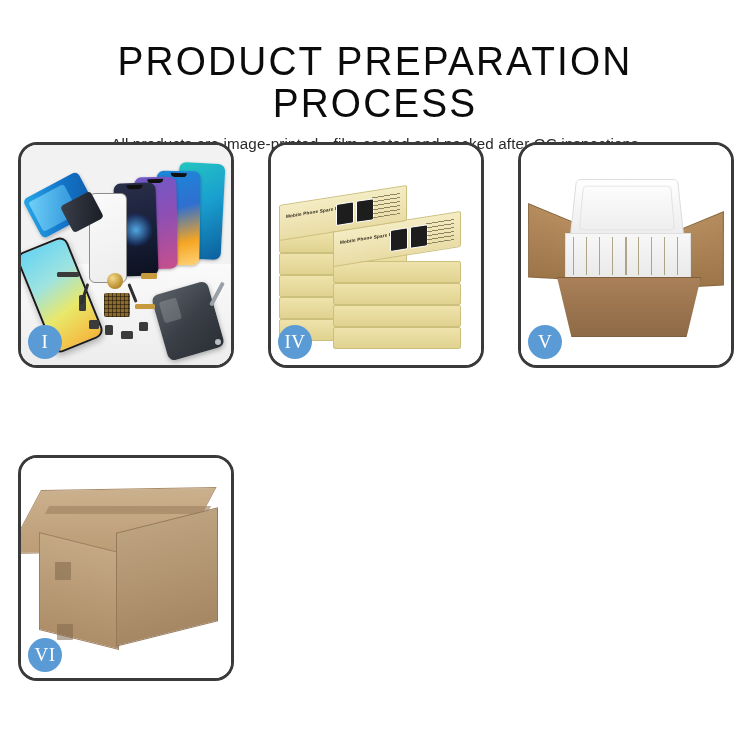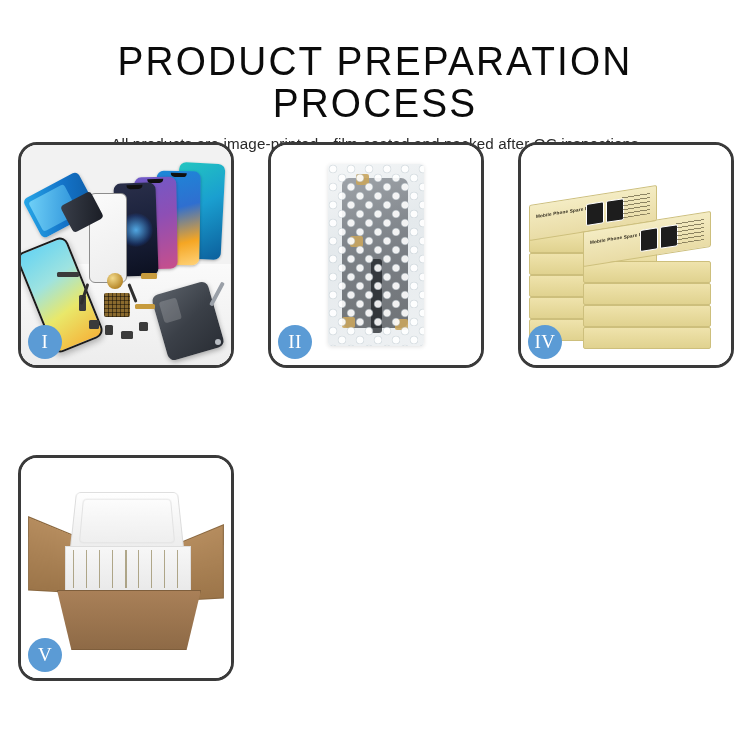--- a/index.html
+++ b/index.html
@@ -391,34 +391,20 @@
         <div class="part" style="left:118px; bottom:34px; width:9px; height:9px;"></div>
         <div class="part" style="left:100px; bottom:26px; width:12px; height:8px;"></div>
         <div class="cable" style="left:62px; bottom:60px; height:22px; transform:rotate(18deg);"></div>
         <div class="cable" style="left:110px; bottom:62px; height:20px; transform:rotate(-22deg);"></div>
         <div class="part" style="right:12px; bottom:58px; width:4px; height:26px; transform:rotate(28deg); background:#9aa0a8;"></div>
         <div class="part" style="right:10px; bottom:20px; width:6px; height:6px; border-radius:50%; background:#b9bec4;"></div>
       </div>
       <div class="badge">I</div>
     </div>
 
-    <div class="panel p2">
-      <div class="scene">
-        <div class="bag">
-          <div class="screen-in-bag"></div>
-          <div class="flex-tail"></div>
-          <div class="tape" style="left:28px; top:10px;"></div>
-          <div class="tape" style="left:22px; top:72px;"></div>
-          <div class="tape" style="left:14px; bottom:18px;"></div>
-          <div class="tape" style="right:16px; bottom:16px;"></div>
-          <div class="bubbles"></div>
-        </div>
-      </div>
-      <div class="badge">II</div>
-    </div>
 
 
     <div class="panel p4">
       <div class="scene">
         <div class="stack">
 
           <div class="kbox" style="left:8px;  top:86px;"></div>
           <div class="kbox" style="left:8px;  top:108px;"></div>
           <div class="kbox" style="left:8px;  top:130px;"></div>
           <div class="kbox" style="left:8px;  top:152px;"></div>
@@ -451,15 +437,26 @@
         <div class="flap-l"></div>
         <div class="flap-r"></div>
         <div class="eps-lid"></div>
         <div class="eps-box"></div>
         <div class="kslats"></div>
         <div class="carton-front"></div>
       </div>
       <div class="badge">V</div>
     </div>
 
+    <div class="panel p6">
+      <div class="scene">
+        <div class="c-top"></div>
+        <div class="c-seam"></div>
+        <div class="c-left"></div>
+        <div class="c-right"></div>
+        <div class="c-tab" style="left:34px; top:104px; width:16px; height:18px;"></div>
+        <div class="c-tab" style="left:36px; top:166px; width:16px; height:16px;"></div>
+      </div>
+      <div class="badge">VI</div>
+    </div>
 
   </div>
 </div>
 
 </body></html>

